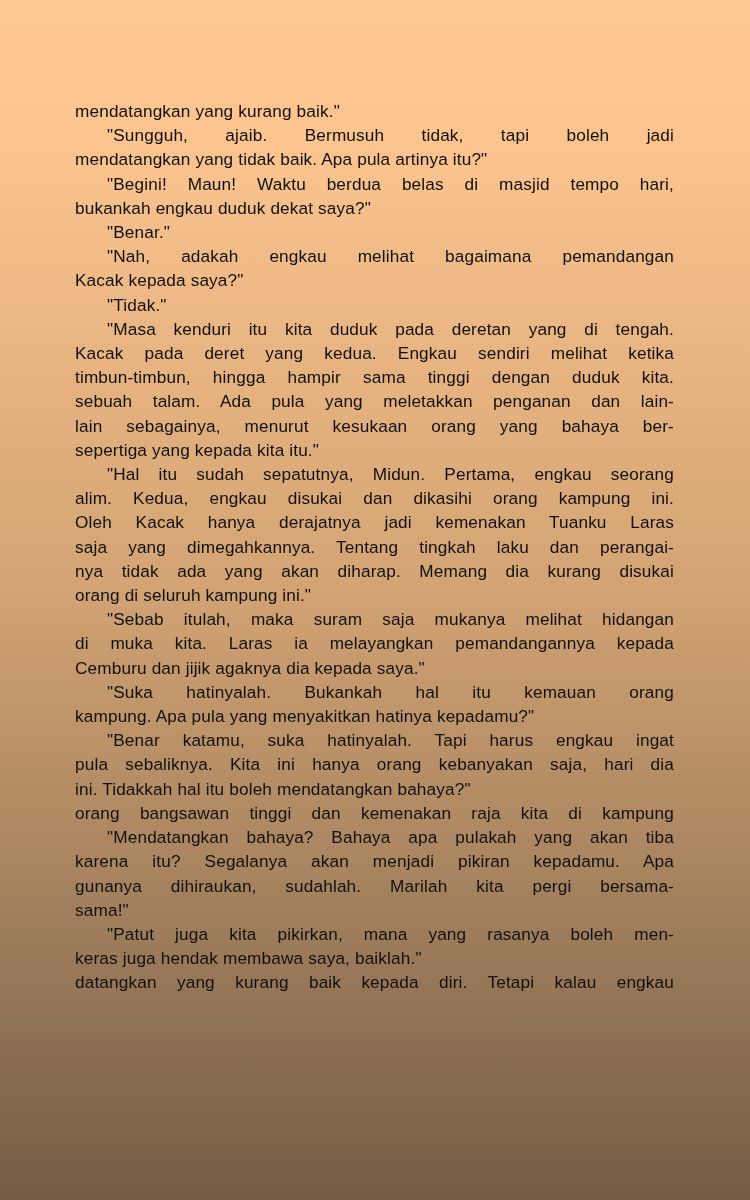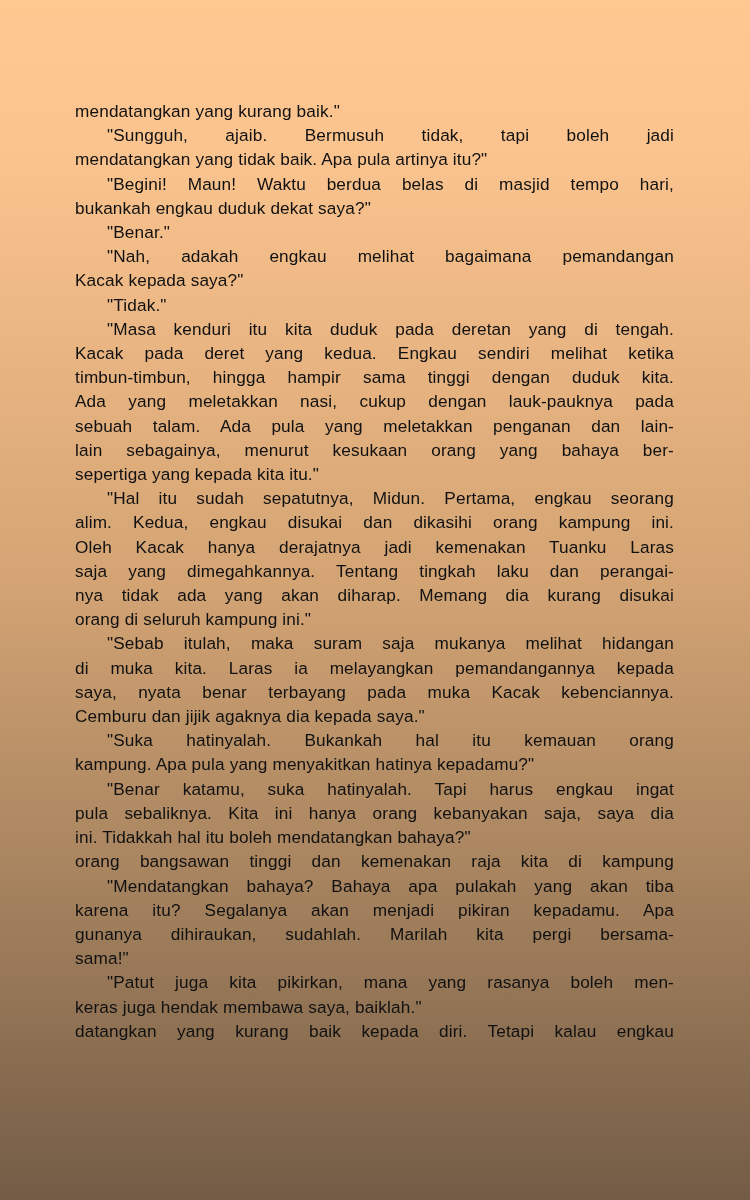--- a/index.html
+++ b/index.html
@@ -45,46 +45,44 @@
       <span class="line ind">"Nah, adakah engkau melihat bagaimana pemandangan</span>
       <span class="line last">Kacak kepada saya?"</span>
     </div>
     <div class="para noindent">
       <span class="line last ind">"Tidak."</span>
     </div>
     <div class="para noindent">
       <span class="line ind">"Masa kenduri itu kita duduk pada deretan yang di tengah.</span>
       <span class="line">Kacak pada deret yang kedua. Engkau sendiri melihat ketika</span>
       <span class="line">timbun-timbun, hingga hampir sama tinggi dengan duduk kita.</span>
-      <span class="line">Ada yang meletakkan nasi, cukup dengan lauk-pauknya pada</span>
       <span class="line">sebuah talam. Ada pula yang meletakkan penganan dan lain-</span>
       <span class="line">lain sebagainya, menurut kesukaan orang yang bahaya ber-</span>
       <span class="line last">sepertiga yang kepada kita itu."</span>
     </div>
     <div class="para noindent">
       <span class="line ind">"Hal itu sudah sepatutnya, Midun. Pertama, engkau seorang</span>
       <span class="line">alim. Kedua, engkau disukai dan dikasihi orang kampung ini.</span>
       <span class="line">Oleh Kacak hanya derajatnya jadi kemenakan Tuanku Laras</span>
       <span class="line">saja yang dimegahkannya. Tentang tingkah laku dan perangai-</span>
       <span class="line">nya tidak ada yang akan diharap. Memang dia kurang disukai</span>
       <span class="line last">orang di seluruh kampung ini."</span>
     </div>
     <div class="para noindent">
       <span class="line ind">"Sebab itulah, maka suram saja mukanya melihat hidangan</span>
       <span class="line">di muka kita. Laras ia melayangkan pemandangannya kepada</span>
-      <span class="line">saya, nyata benar terbayang pada muka Kacak kebenciannya.</span>
       <span class="line last">Cemburu dan jijik agaknya dia kepada saya."</span>
     </div>
     <div class="para noindent">
       <span class="line ind">"Suka hatinyalah. Bukankah hal itu kemauan orang</span>
       <span class="line last">kampung. Apa pula yang menyakitkan hatinya kepadamu?"</span>
     </div>
     <div class="para noindent">
       <span class="line ind">"Benar katamu, suka hatinyalah. Tapi harus engkau ingat</span>
-      <span class="line">pula sebaliknya. Kita ini hanya orang kebanyakan saja, saya dia</span>
+      <span class="line">pula sebaliknya. Kita ini hanya orang kebanyakan saja, hari dia</span>
       <span class="line last">ini. Tidakkah hal itu boleh mendatangkan bahaya?"</span>
       <span class="line">orang bangsawan tinggi dan kemenakan raja kita di kampung</span>
     </div>
     <div class="para noindent">
       <span class="line ind">"Mendatangkan bahaya? Bahaya apa pulakah yang akan tiba</span>
       <span class="line">karena itu? Segalanya akan menjadi pikiran kepadamu. Apa</span>
       <span class="line">gunanya dihiraukan, sudahlah. Marilah kita pergi bersama-</span>
       <span class="line last">sama!"</span>
     </div>
     <div class="para noindent">

